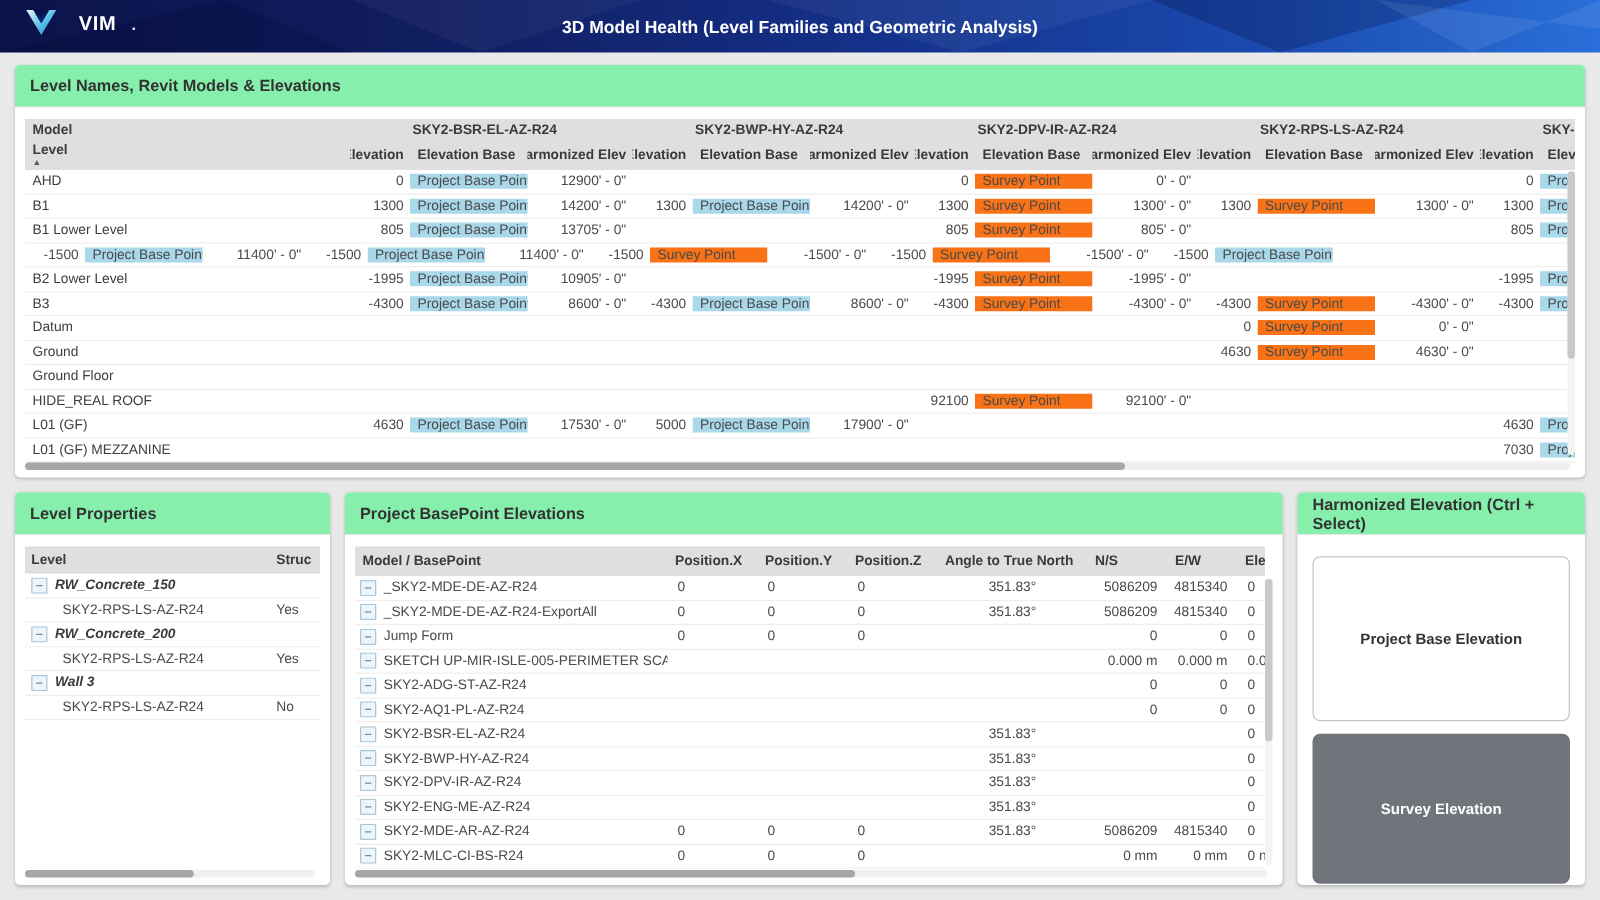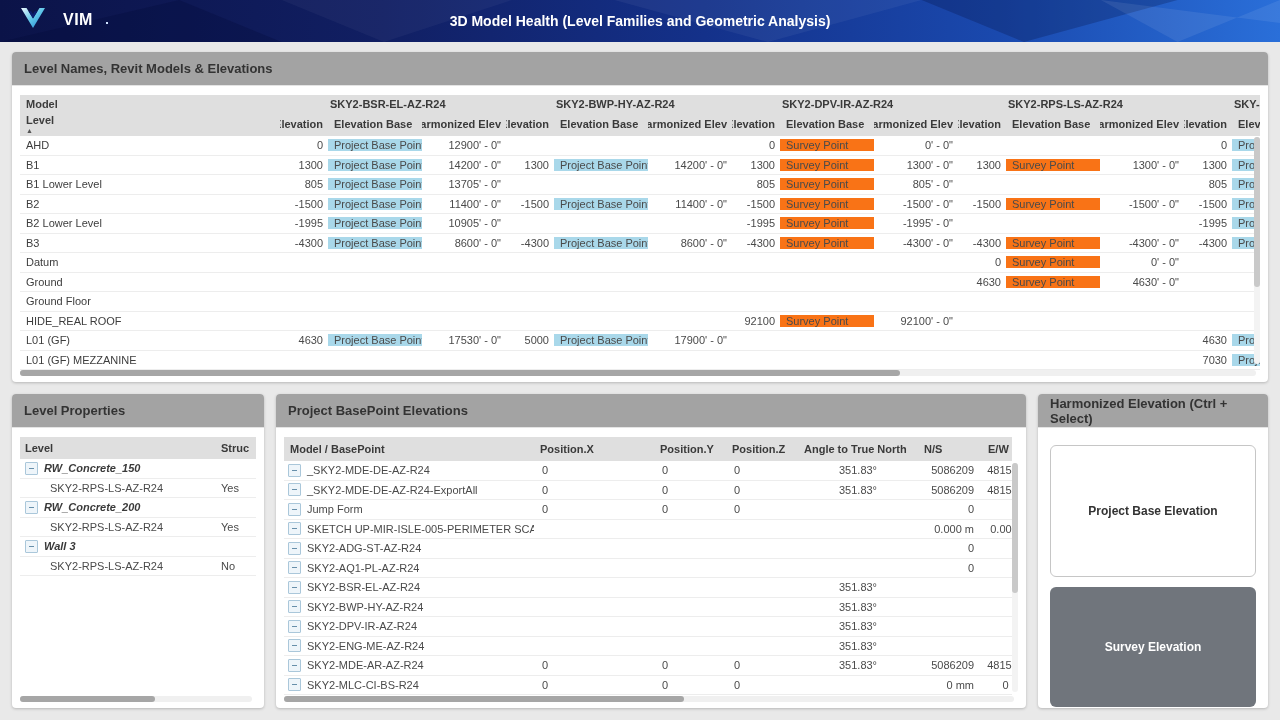--- a/index.html
+++ b/index.html
@@ -21,21 +21,21 @@
   .logo-dot{width:2px;height:2px;background:#cfe3ff;align-self:flex-end;margin:0 0 5px -4px;}
   .tb-title{position:absolute;left:0;right:0;top:0;height:42px;display:flex;align-items:center;
     justify-content:center;color:#fff;font-size:14px;font-weight:bold;}
 
   
   .panel{position:absolute;background:#fff;border-radius:4px;box-shadow:0 1px 3px rgba(0,0,0,.22);}
   .p-top{left:12px;top:52px;width:1256px;height:330px;}
   .p-left{left:12px;top:394px;width:252px;height:314px;}
   .p-mid{left:276px;top:394px;width:750px;height:314px;}
   .p-right{left:1038px;top:394px;width:230px;height:314px;}
-  .phead{height:33px;display:flex;align-items:center;padding-left:12px;background:#a3a3a3;
+  .phead{height:33px;display:flex;align-items:center;padding-left:12px;background:#86efac;
     border-bottom:1px solid #e4e4e4;border-radius:4px 4px 0 0;font-size:13px;font-weight:bold;color:#333;}
   .pbody{position:absolute;left:8px;right:8px;top:41px;bottom:2px;}
   .p-right .pbody{left:0;right:0;}
 
   
   .tclip{position:relative;overflow:hidden;margin-top:2px;}
   .tr{display:flex;align-items:center;}
   .c{flex:none;box-sizing:border-box;font-size:11px;color:#4a4a4a;display:flex;align-items:center;overflow:hidden;white-space:nowrap;}
   .thead{background:#dfdfdf;}
   .h1{height:17px;}
@@ -62,21 +62,21 @@
   .lp-th{height:22px;}
   .lp-item{padding-left:30px;}
   .lp-grp-label{font-weight:bold;color:#3a3a3a;margin-left:6px;font-style:italic;}
   .mbox{flex:none;width:11px;height:11px;border:1px solid #aac7da;background:#eef5fa;border-radius:1px;
     display:flex;align-items:center;justify-content:center;}
   .mbox::after{content:"";width:5px;height:1px;background:#678faa;}
 
   
   .bp-th{height:24px;}
   .bw0{width:250px;padding-left:4px;gap:6px;}
-  .bw1{width:72px;}.bw2{width:72px;margin-left:48px;}.bw3{width:72px;}
+  .bw1{width:72px;}.bw2{width:72px;}.bw3{width:72px;}
   .bw4{width:120px;}.bw5{width:64px;}.bw6{width:56px;}.bw7{width:60px;}
   .bp-h{padding-left:6px;}
   .vL{padding-left:8px;}
   .vC{justify-content:center;}
   .vR{justify-content:flex-end;padding-right:8px;}
 
   
   .hscroll{position:absolute;left:0;right:4px;bottom:4px;height:6px;border-radius:3px;background:#f0f0f0;}
   .hthumb{position:absolute;top:0;height:6px;border-radius:3px;background:#a6a6a6;}
   .vscroll{position:absolute;right:0;width:6px;border-radius:3px;background:#f3f3f3;}
@@ -218,21 +218,20 @@
             </div>
             <div class="c ch">805' - 0"</div>
             <div class="c miss2"></div>
             <div class="c ch"></div>
             <div class="c ce">805</div>
             <div class="c cb">
               <div class="pill pbp">Project Base Point</div>
             </div>
           </div>
           <div class="tr dr">
-            <div class="c lvl">B2</div>
             <div class="c ce">-1500</div>
             <div class="c cb">
               <div class="pill pbp">Project Base Point</div>
             </div>
             <div class="c ch">11400' - 0"</div>
             <div class="c ce">-1500</div>
             <div class="c cb">
               <div class="pill pbp">Project Base Point</div>
             </div>
             <div class="c ch">11400' - 0"</div>

